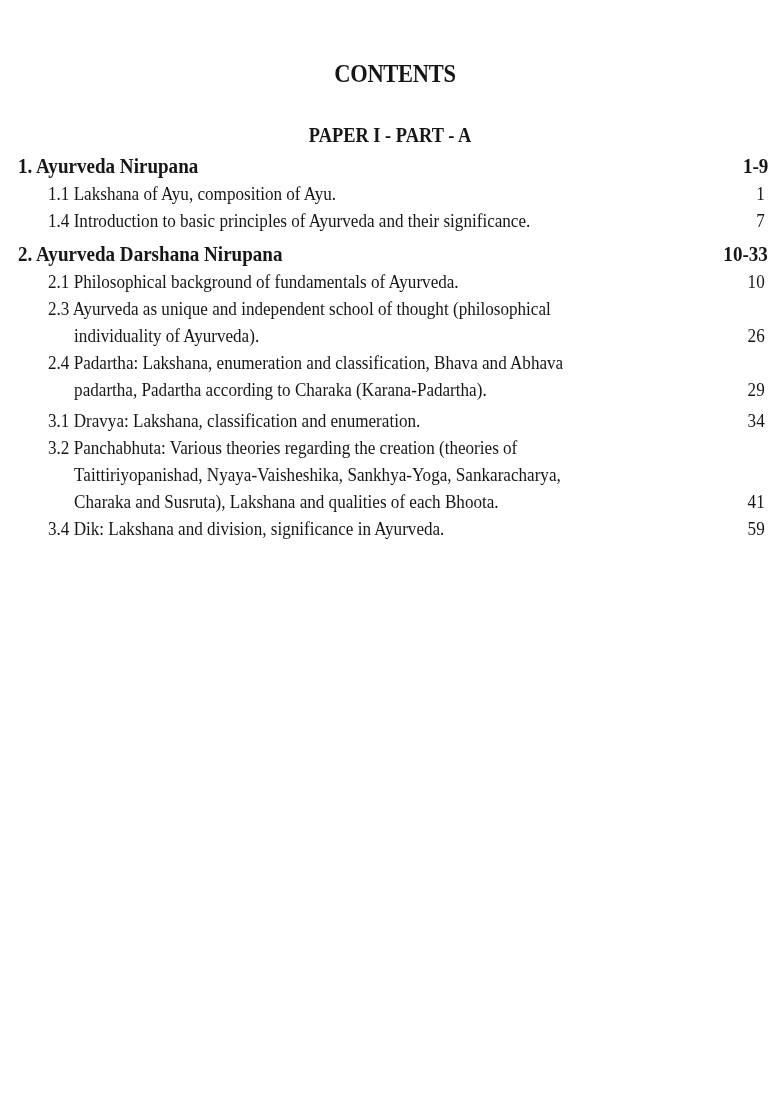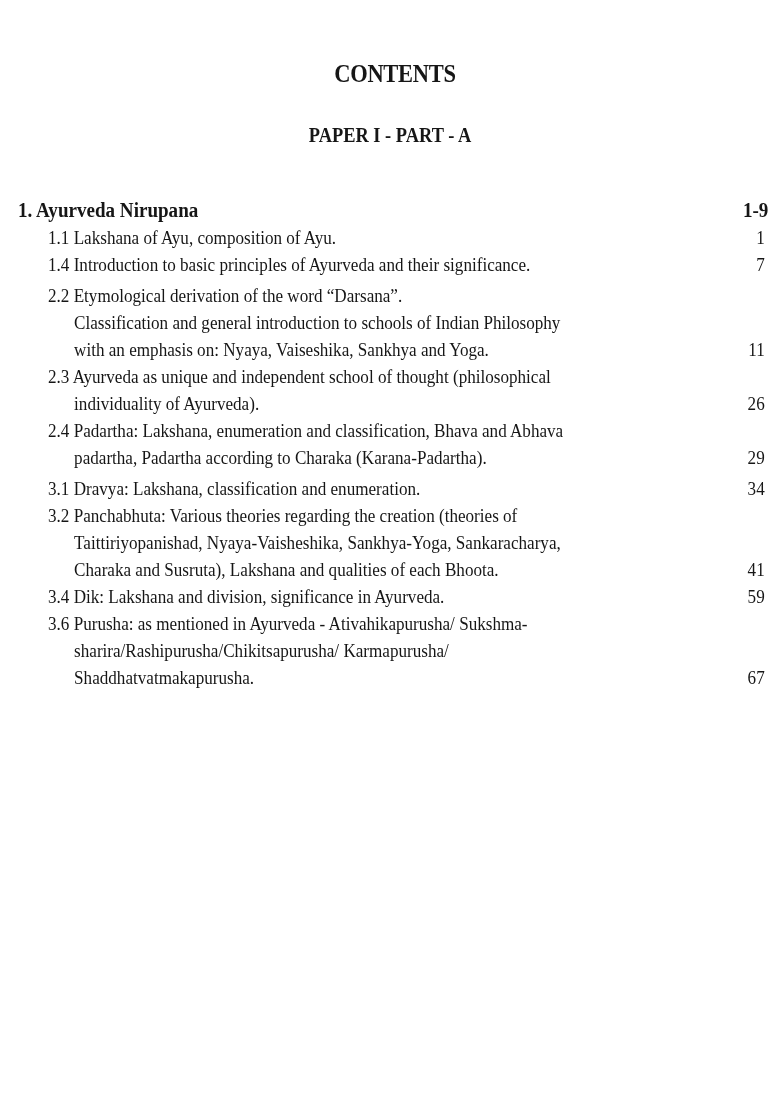--- a/index.html
+++ b/index.html
@@ -10,21 +10,21 @@
   }
   .title {
     position: absolute; top: 60px; left: 0; width: 790px; text-align: center;
     font-size: 25px; font-weight: bold; letter-spacing: -0.3px;
     transform: scaleX(0.9);
   }
   .part {
     position: absolute; top: 124px; left: 0; width: 780px; text-align: center;
     font-size: 20px; font-weight: bold; transform: scaleX(0.92);
   }
-  .toc { position: absolute; top: 150px; left: 18px; width: 750px; margin-top: 44px; }
+  .toc { position: absolute; top: 150px; left: 18px; width: 750px; }
   .chapter { display: flex; justify-content: space-between; align-items: baseline;
     font-size: 20.5px; font-weight: bold; height: 28px; line-height: 28px; margin-top: 2px; }
   .chapter .ctitle { transform-origin: left; transform: scaleX(0.93); white-space: nowrap; }
   .chapter .cpages { transform-origin: right; transform: scaleX(0.93); }
   .item { display: flex; justify-content: space-between; align-items: flex-end;
     font-size: 19px; line-height: 27px; padding-left: 30px; gap: 46px; }
   .item .itext { width: 660px; transform-origin: left; transform: scaleX(0.9); white-space: nowrap; }
   .item .ipage { width: 40px; text-align: right; padding-right: 4px; transform-origin: right; transform: scaleX(0.9); }
   .line { display: block; }
   .line.cont { padding-left: 29px; }
@@ -50,27 +50,29 @@
   </div>
   <div class="item">
     <div class="itext">
         <span class="line">1.4 Introduction to basic principles of Ayurveda and their significance.</span>
       </div>
     <div class="ipage">7</div>
   </div>
 
   <div class="sec-gap"></div>
 
+  <div class="chapter">
+    <span class="ctitle">2. Ayurveda Darshana Nirupana</span>
+    <span class="cpages">10-33</span>
+  </div>
   <div class="item">
     <div class="itext">
-      <span class="line">2.2 Etymological derivation of the word “Darsana”.</span>
-      <span class="line cont">Classification and general introduction to schools of Indian Philosophy</span>
-      <span class="line cont">with an emphasis on: Nyaya, Vaiseshika, Sankhya and Yoga.</span>
-    </div>
-    <div class="ipage">11</div>
+        <span class="line">2.1 Philosophical background of fundamentals of Ayurveda.</span>
+      </div>
+    <div class="ipage">10</div>
   </div>
   <div class="item">
     <div class="itext">
       <span class="line">2.3 Ayurveda as unique and independent school of thought (philosophical</span>
       <span class="line cont">individuality of  Ayurveda).</span>
     </div>
     <div class="ipage">26</div>
   </div>
   <div class="item">
     <div class="itext">
@@ -95,21 +97,13 @@
       <span class="line cont">Charaka and Susruta), Lakshana and qualities of each Bhoota.</span>
     </div>
     <div class="ipage">41</div>
   </div>
   <div class="item">
     <div class="itext">
         <span class="line">3.4 Dik: Lakshana and division, significance in Ayurveda.</span>
       </div>
     <div class="ipage">59</div>
   </div>
-  <div class="item">
-    <div class="itext">
-      <span class="line">3.6 Purusha: as mentioned in Ayurveda - Ativahikapurusha/ Sukshma-</span>
-      <span class="line cont">sharira/Rashipurusha/Chikitsapurusha/ Karmapurusha/</span>
-      <span class="line cont">Shaddhatvatmakapurusha.</span>
-    </div>
-    <div class="ipage">67</div>
-  </div>
 </div>
 
 </body></html>

